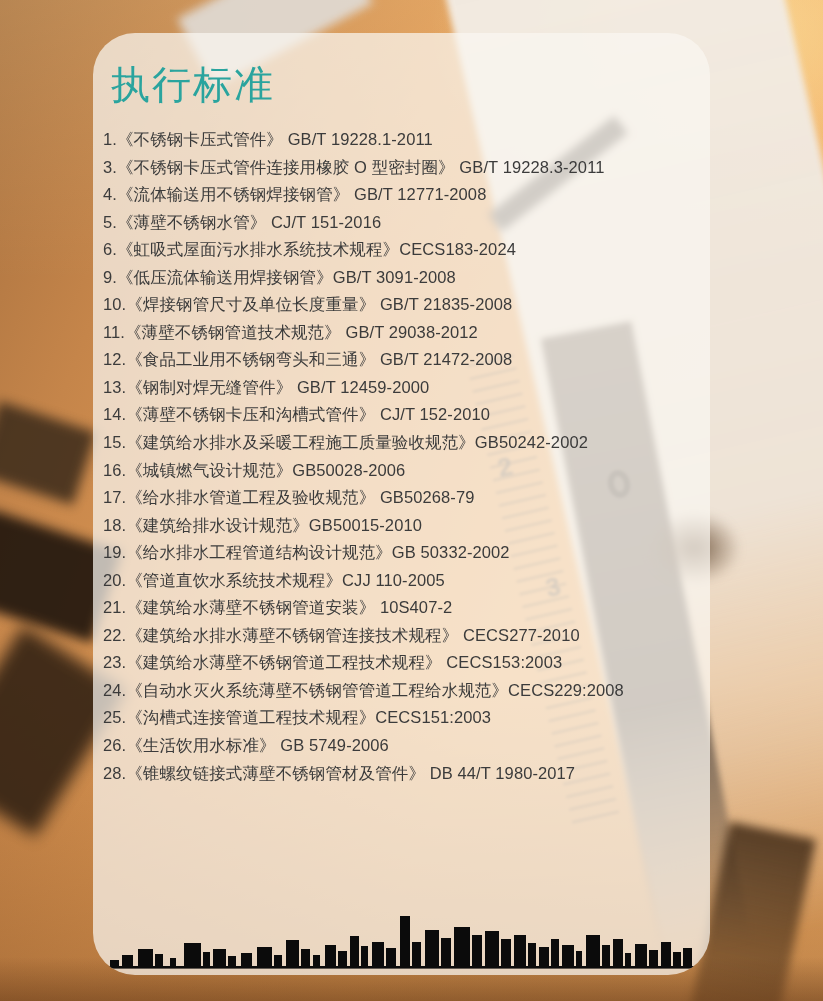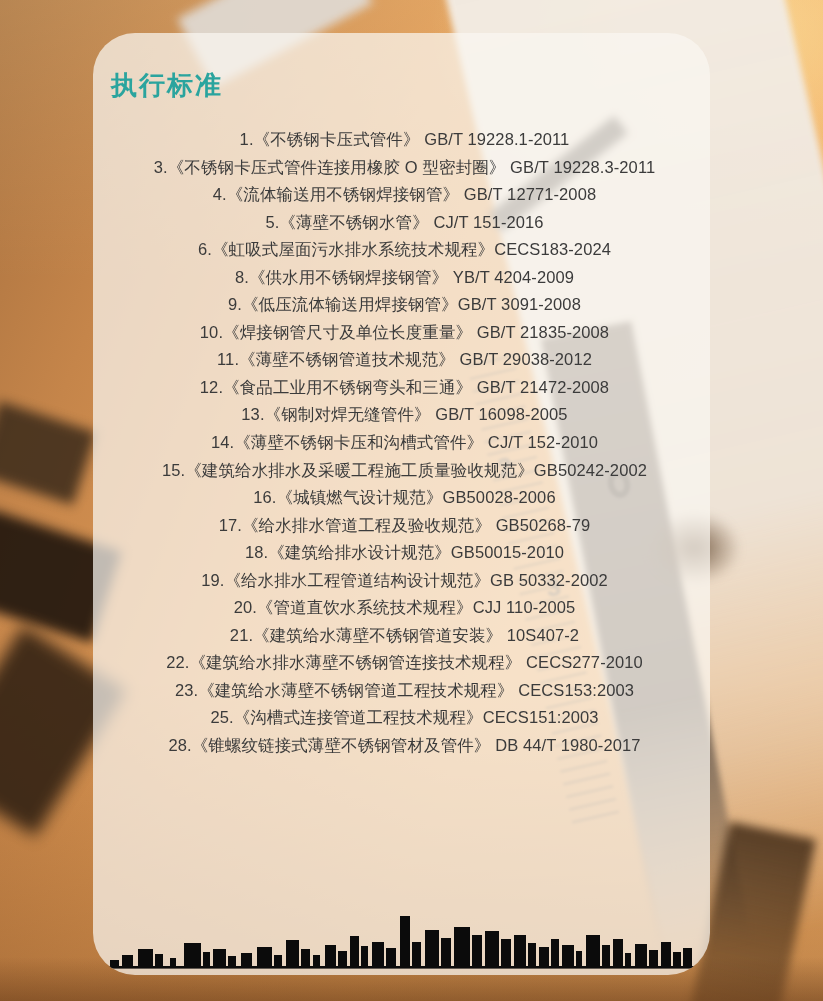--- a/index.html
+++ b/index.html
@@ -87,28 +87,27 @@
 
   
   .card{
     position:absolute;left:93px;top:33px;width:617px;height:942px;
     border-radius:42px;
     background:var(--card_bg);
     overflow:hidden;
   }
   .title{
     position:absolute;left:18px;top:31px;
-    font-size:26px;line-height:42px;font-weight:700;
+    font-size:39px;line-height:42px;font-weight:400;
     letter-spacing:2px;
     color:var(--accent_teal);
   }
   .std-list{
     position:absolute;left:10px;top:93px;right:4px;
     list-style:none;
-    text-align:center;
   }
   .std-item{
     height:27.55px;line-height:27.55px;
     font-size:16.5px;
     color:var(--body_text);
     white-space:nowrap;
     letter-spacing:0.1px;
   }
   .skyline{
     position:absolute;left:7px;bottom:3px;width:600px;height:62px;
@@ -140,37 +139,38 @@
 
   <div class="card">
     <h1 class="title">执行标准</h1>
 
     <ol class="std-list">
         <li class="std-item">1.《不锈钢卡压式管件》 GB/T 19228.1-2011</li>
         <li class="std-item">3.《不锈钢卡压式管件连接用橡胶 O 型密封圈》 GB/T 19228.3-2011</li>
         <li class="std-item">4.《流体输送用不锈钢焊接钢管》 GB/T 12771-2008</li>
         <li class="std-item">5.《薄壁不锈钢水管》 CJ/T 151-2016</li>
         <li class="std-item">6.《虹吸式屋面污水排水系统技术规程》CECS183-2024</li>
-        <li class="std-item">8.《供水用不锈钢焊接钢管》 YB/T 4204-2009</li>
         <li class="std-item">9.《低压流体输送用焊接钢管》GB/T 3091-2008</li>
         <li class="std-item">10.《焊接钢管尺寸及单位长度重量》 GB/T 21835-2008</li>
         <li class="std-item">11.《薄壁不锈钢管道技术规范》 GB/T 29038-2012</li>
         <li class="std-item">12.《食品工业用不锈钢弯头和三通》 GB/T 21472-2008</li>
-        <li class="std-item">13.《钢制对焊无缝管件》 GB/T 16098-2005</li>
+        <li class="std-item">13.《钢制对焊无缝管件》 GB/T 12459-2000</li>
         <li class="std-item">14.《薄壁不锈钢卡压和沟槽式管件》 CJ/T 152-2010</li>
         <li class="std-item">15.《建筑给水排水及采暖工程施工质量验收规范》GB50242-2002</li>
         <li class="std-item">16.《城镇燃气设计规范》GB50028-2006</li>
         <li class="std-item">17.《给水排水管道工程及验收规范》 GB50268-79</li>
         <li class="std-item">18.《建筑给排水设计规范》GB50015-2010</li>
         <li class="std-item">19.《给水排水工程管道结构设计规范》GB 50332-2002</li>
         <li class="std-item">20.《管道直饮水系统技术规程》CJJ 110-2005</li>
         <li class="std-item">21.《建筑给水薄壁不锈钢管道安装》 10S407-2</li>
         <li class="std-item">22.《建筑给水排水薄壁不锈钢管连接技术规程》 CECS277-2010</li>
         <li class="std-item">23.《建筑给水薄壁不锈钢管道工程技术规程》 CECS153:2003</li>
+        <li class="std-item">24.《自动水灭火系统薄壁不锈钢管管道工程给水规范》CECS229:2008</li>
         <li class="std-item">25.《沟槽式连接管道工程技术规程》CECS151:2003</li>
+        <li class="std-item">26.《生活饮用水标准》 GB 5749-2006</li>
         <li class="std-item">28.《锥螺纹链接式薄壁不锈钢管材及管件》 DB 44/T 1980-2017</li>
       </ol>
 
     <svg class="skyline" viewBox="0 0 600 62" preserveAspectRatio="none" xmlns="http://www.w3.org/2000/svg">
       <rect x="0" y="56" width="598" height="2.6"></rect>
       <rect x="10" y="50" width="9" height="6"></rect>
         <rect x="22" y="45" width="11" height="11"></rect>
       <rect x="38" y="39" width="15" height="17"></rect>
         <rect x="55" y="44" width="8" height="12"></rect>
       <rect x="70" y="48" width="6" height="8"></rect>

